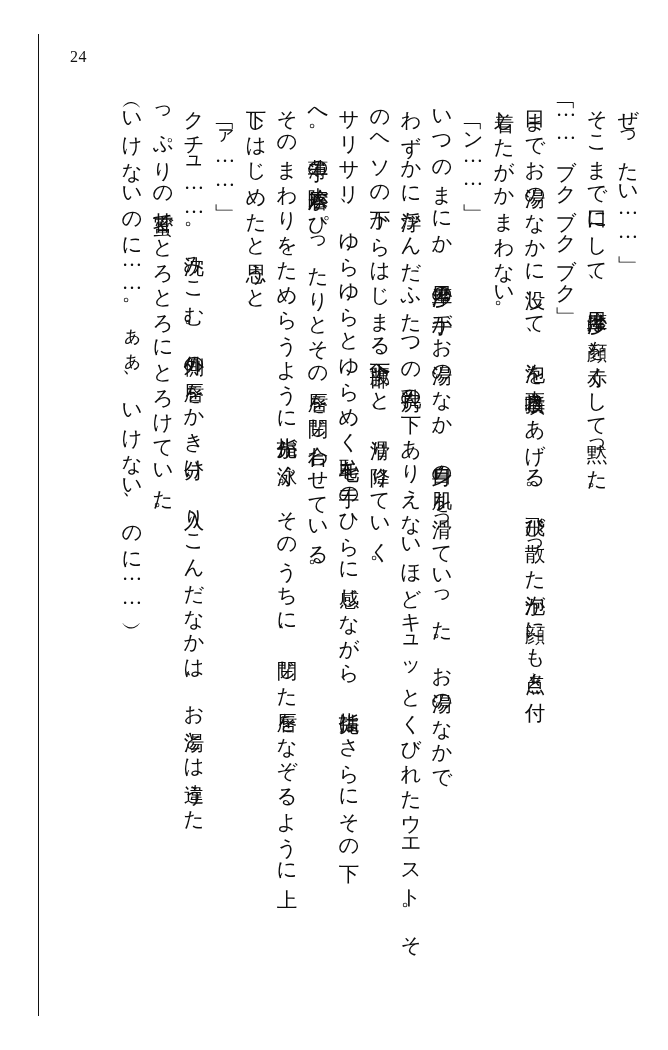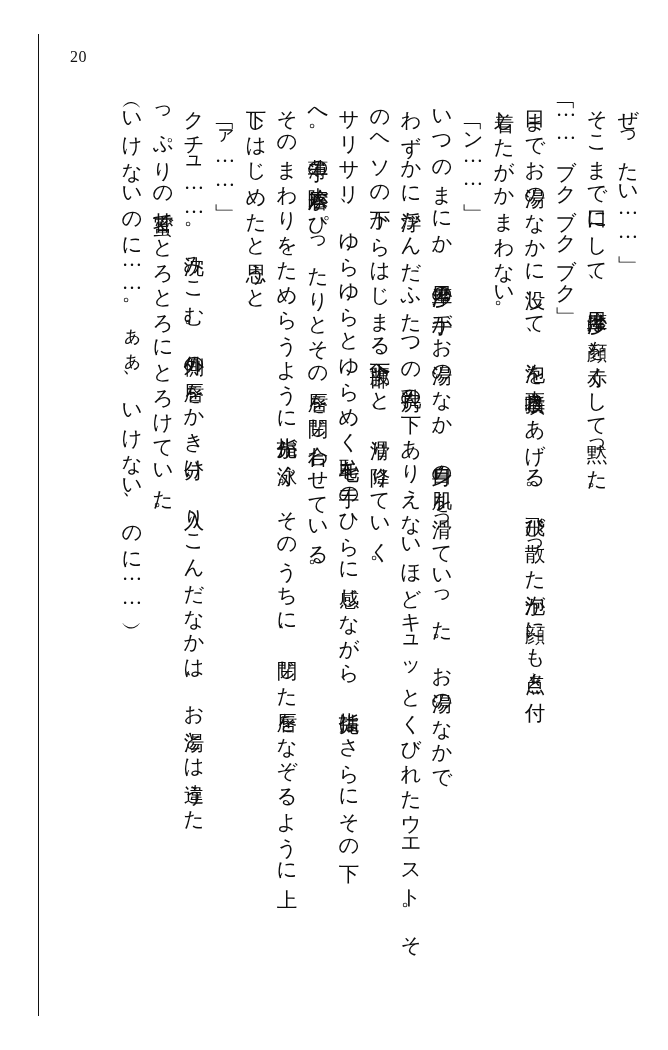--- a/index.html
+++ b/index.html
@@ -78,21 +78,21 @@
     height: 884px;
   }
 </style>
 </head>
 <body>
 
 <div class="page">
 
   <div class="gutter-rule"></div>
 
-  <div class="page-number">20</div>
+  <div class="page-number">24</div>
 
   <div class="body-text">
     <div class="line">ぜったい……」</div>
     <div class="line">そこまで口にして、摩里沙は顔を赤くして黙った。</div>
     <div class="line">「……ブクブクブク」</div>
     <div class="line">口までお湯のなかに没して、泡を直接噴きあげる。飛び散った泡が顔にも点々と付</div>
     <div class="line">着したがかまわない。</div>
     <div class="line indent-1">「ン……」</div>
     <div class="line">いつのまにか、摩里沙の手がお湯のなか、自身の肌を滑っていった。お湯のなかで</div>
     <div class="line">わずかに浮かんだふたつの乳房の下、ありえないほどキュッとくびれたウエスト。そ</div>

